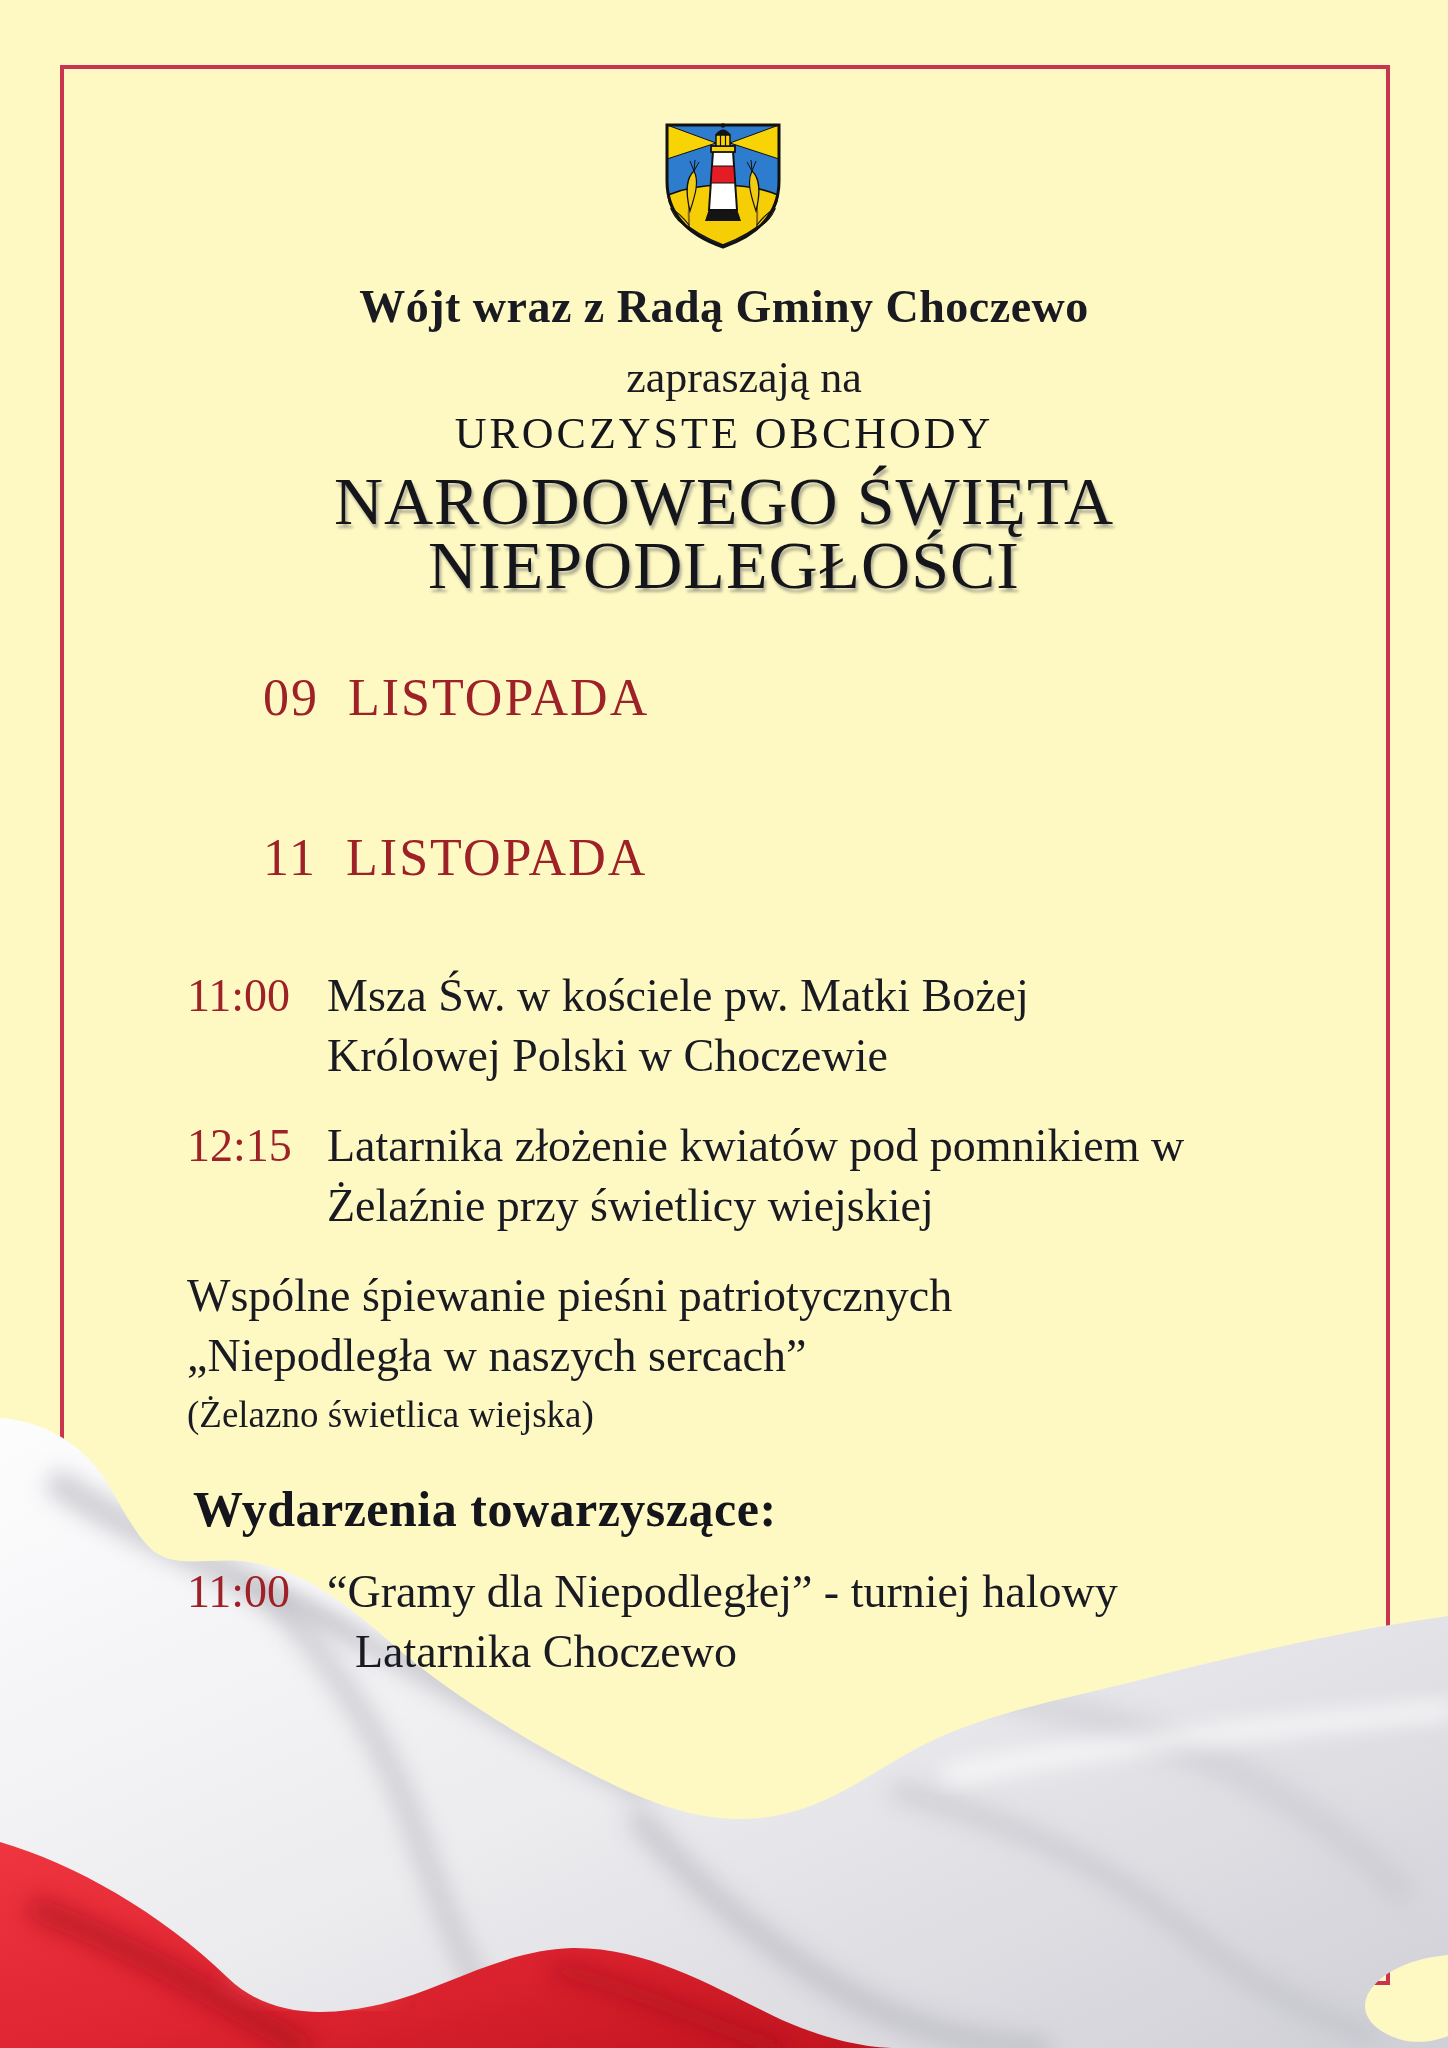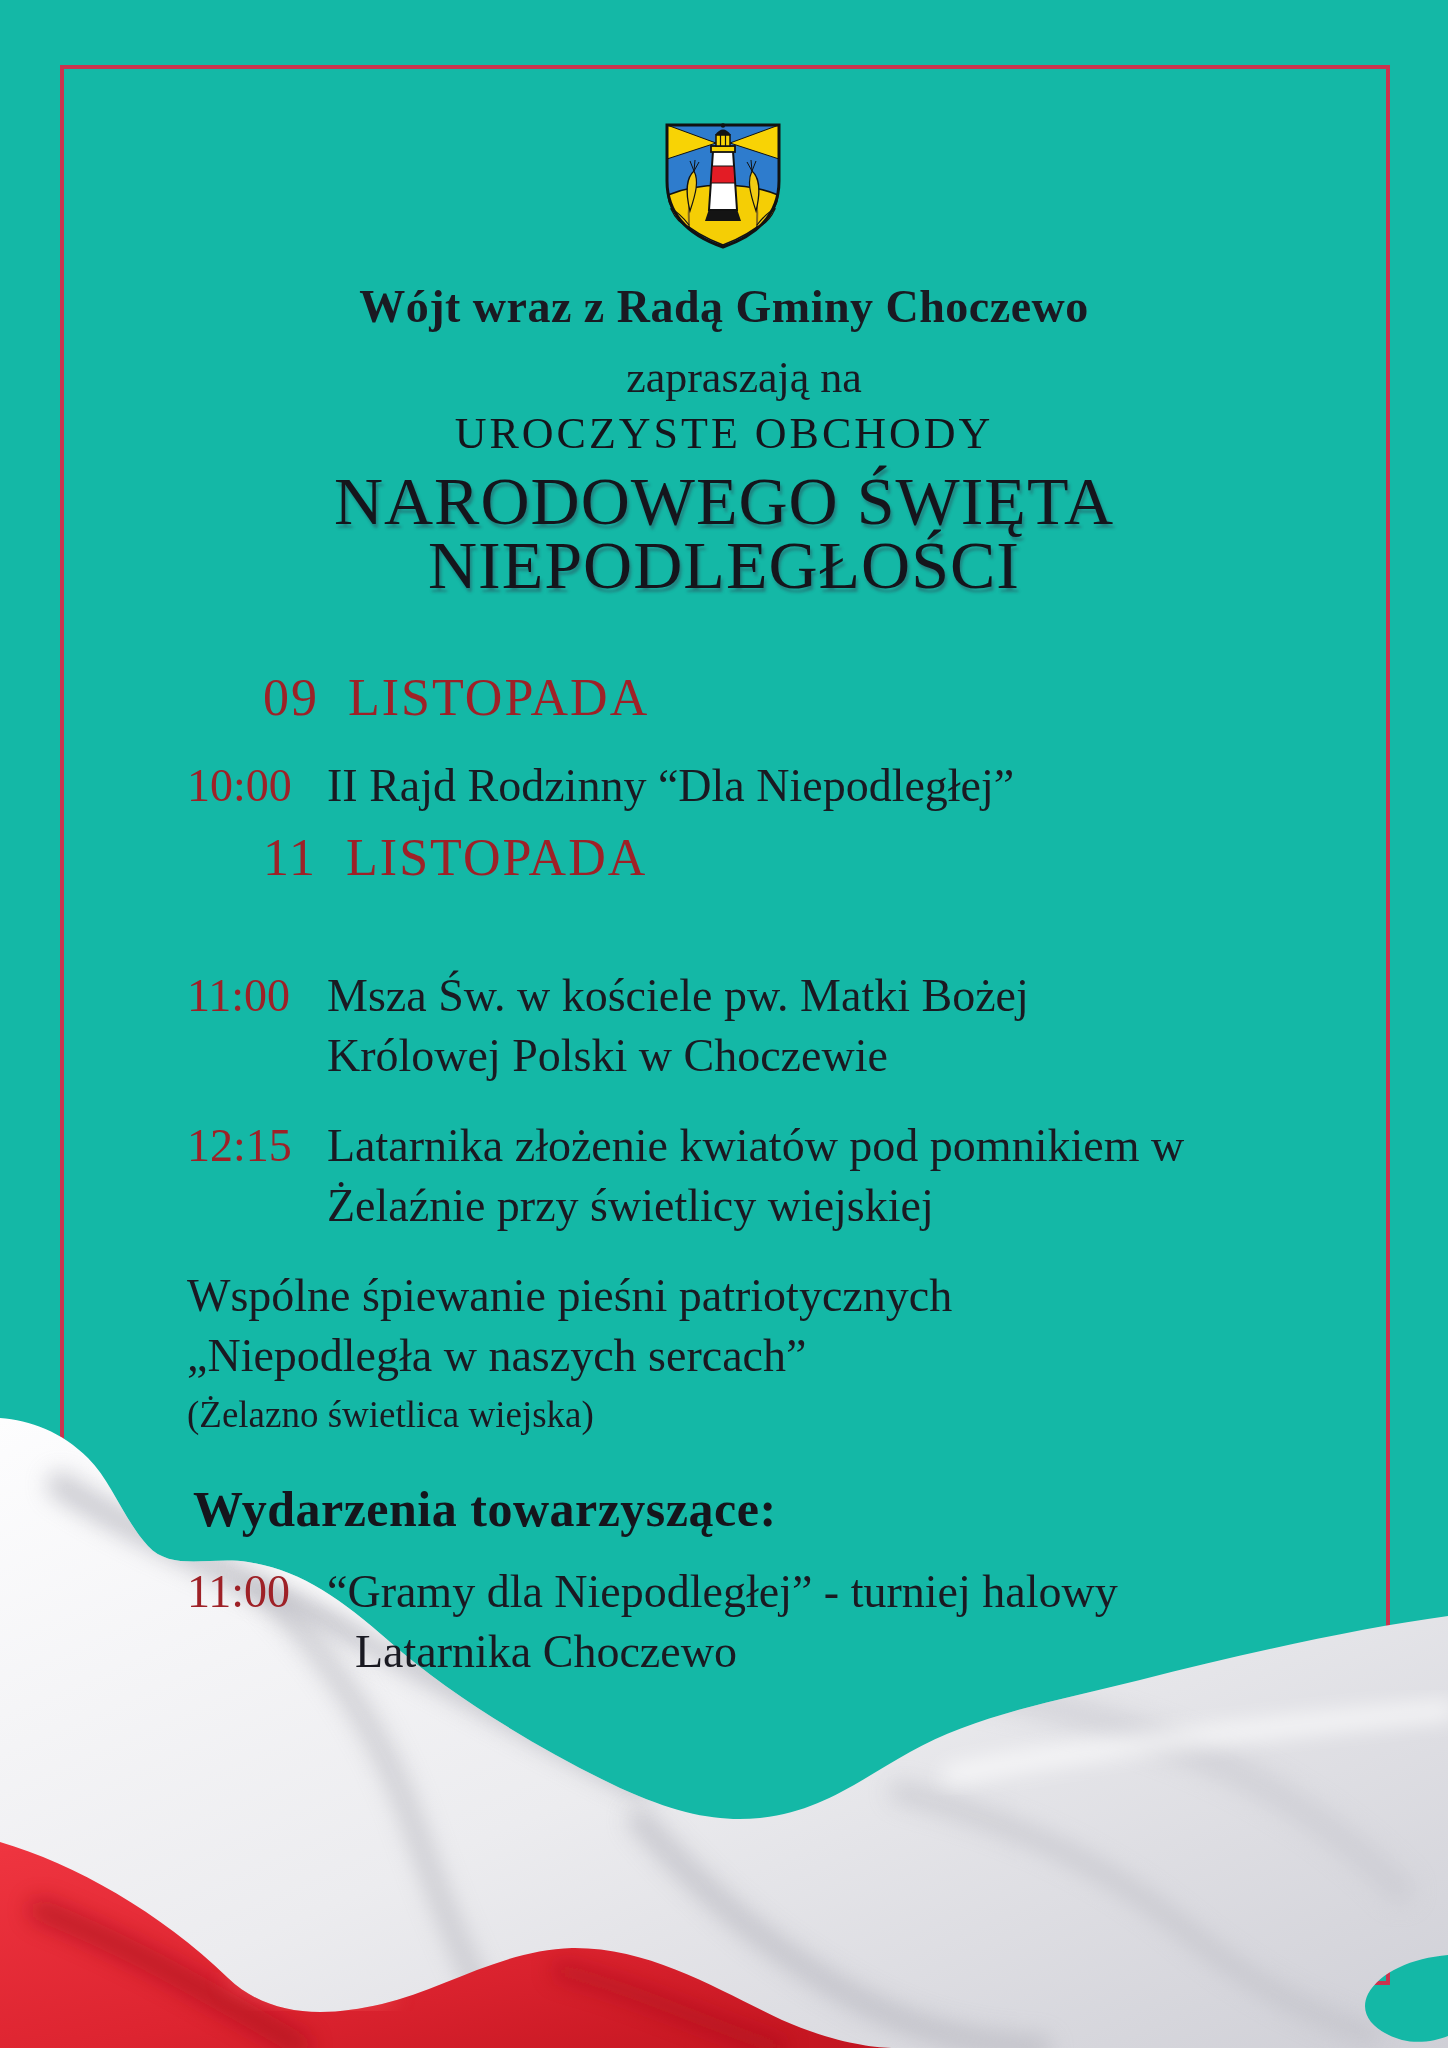--- a/index.html
+++ b/index.html
@@ -1,18 +1,18 @@
 <!DOCTYPE html>
 <html><head>
 <meta charset="utf-8">
 <style>
   html,body{margin:0;padding:0;}
   body{width:1448px;height:2048px;position:relative;overflow:hidden;
        font-family:"Liberation Serif","DejaVu Serif",serif;}
-  .poster{position:absolute;inset:0;background:#14b8a6;}
+  .poster{position:absolute;inset:0;background:#fef9c3;}
   .frame{position:absolute;left:60px;top:65px;right:58px;bottom:63px;
          border:4px solid #c9344f;z-index:1;}
   .layer{position:absolute;left:0;top:0;width:100%;height:100%;z-index:3;}
   .crest{position:absolute;left:663px;top:121px;width:120px;height:130px;}
   .center{position:absolute;left:0;width:100%;text-align:center;color:#1a1a22;}
   .organizer{top:280px;font-size:46px;font-weight:bold;letter-spacing:.5px;}
   .invitation{top:352px;font-size:44px;margin-left:20px;}
   .title-small{top:408px;font-size:44px;letter-spacing:3px;color:#15151c;}
   .title-big{font-size:68px;letter-spacing:1px;color:#15151c;
              text-shadow:2px 4px 3px rgba(50,50,70,.38);}
@@ -65,26 +65,20 @@
 
   <div class="layer">
     <div class="center organizer">Wójt wraz z Radą Gminy Choczewo</div>
     <div class="center invitation">zapraszają na</div>
     <div class="center title-small">UROCZYSTE OBCHODY</div>
     <div class="center title-big t2">NARODOWEGO ŚWIĘTA</div>
     <div class="center title-big t3">NIEPODLEGŁOŚCI</div>
 
     <div class="sec-heading" style="top:668px">09 LISTOPADA</div>
 
-    <div class="row" style="top:756px">
-      <div class="time">10:00</div>
-      <div class="desc">
-        <div class="dline">II Rajd Rodzinny “Dla Niepodległej”</div>
-      </div>
-    </div>
 
     <div class="sec-heading" style="top:828px">11 LISTOPADA</div>
 
     <div class="row" style="top:966px">
       <div class="time">11:00</div>
       <div class="desc">
         <div class="dline">Msza Św. w kościele pw. Matki Bożej</div>
         <div class="dline">Królowej Polski w Choczewie</div>
       </div>
     </div>

